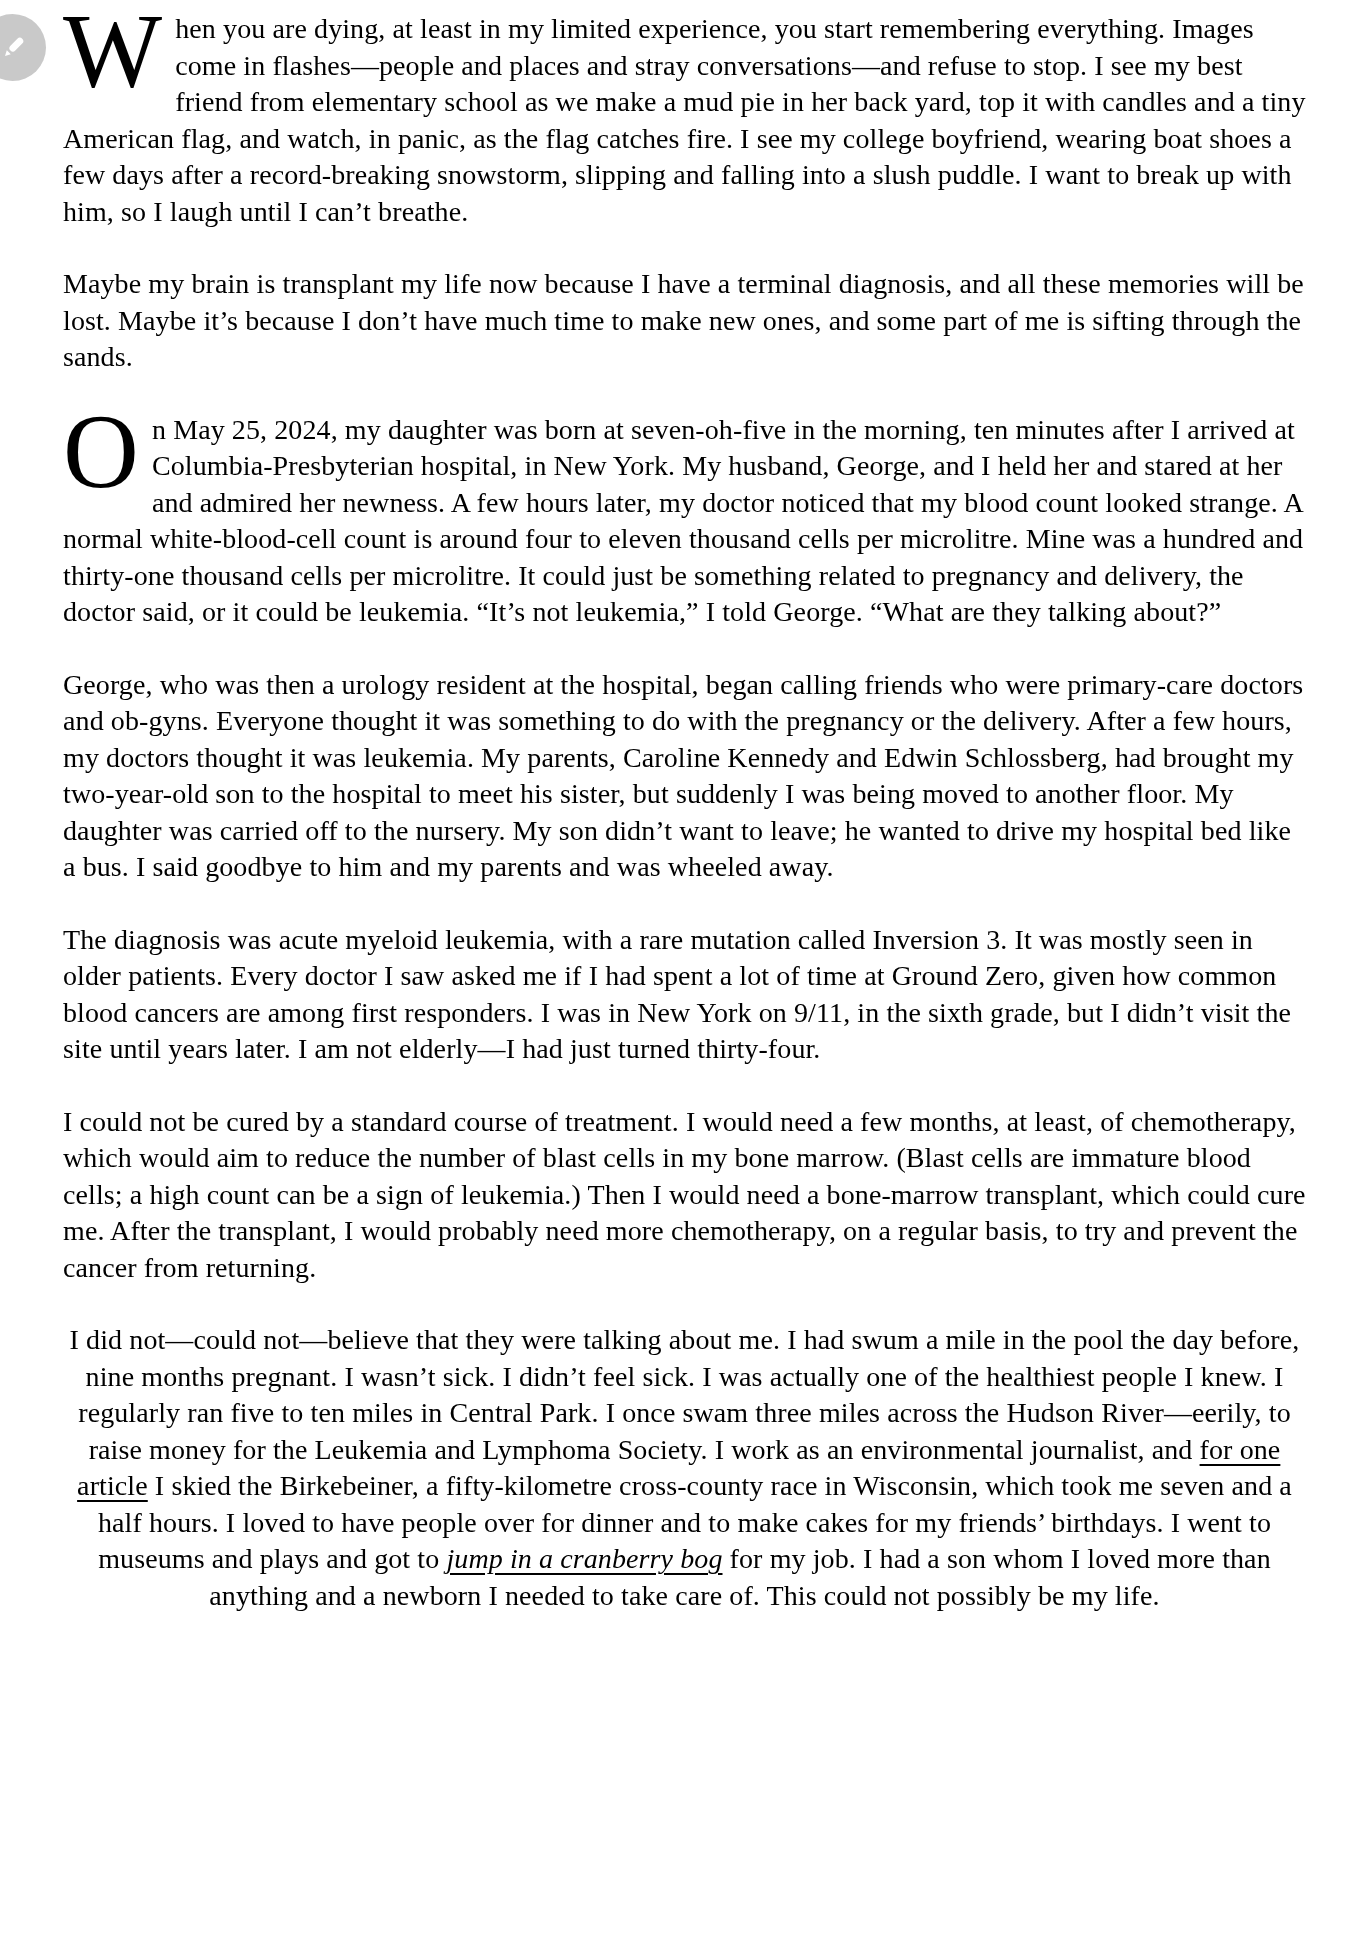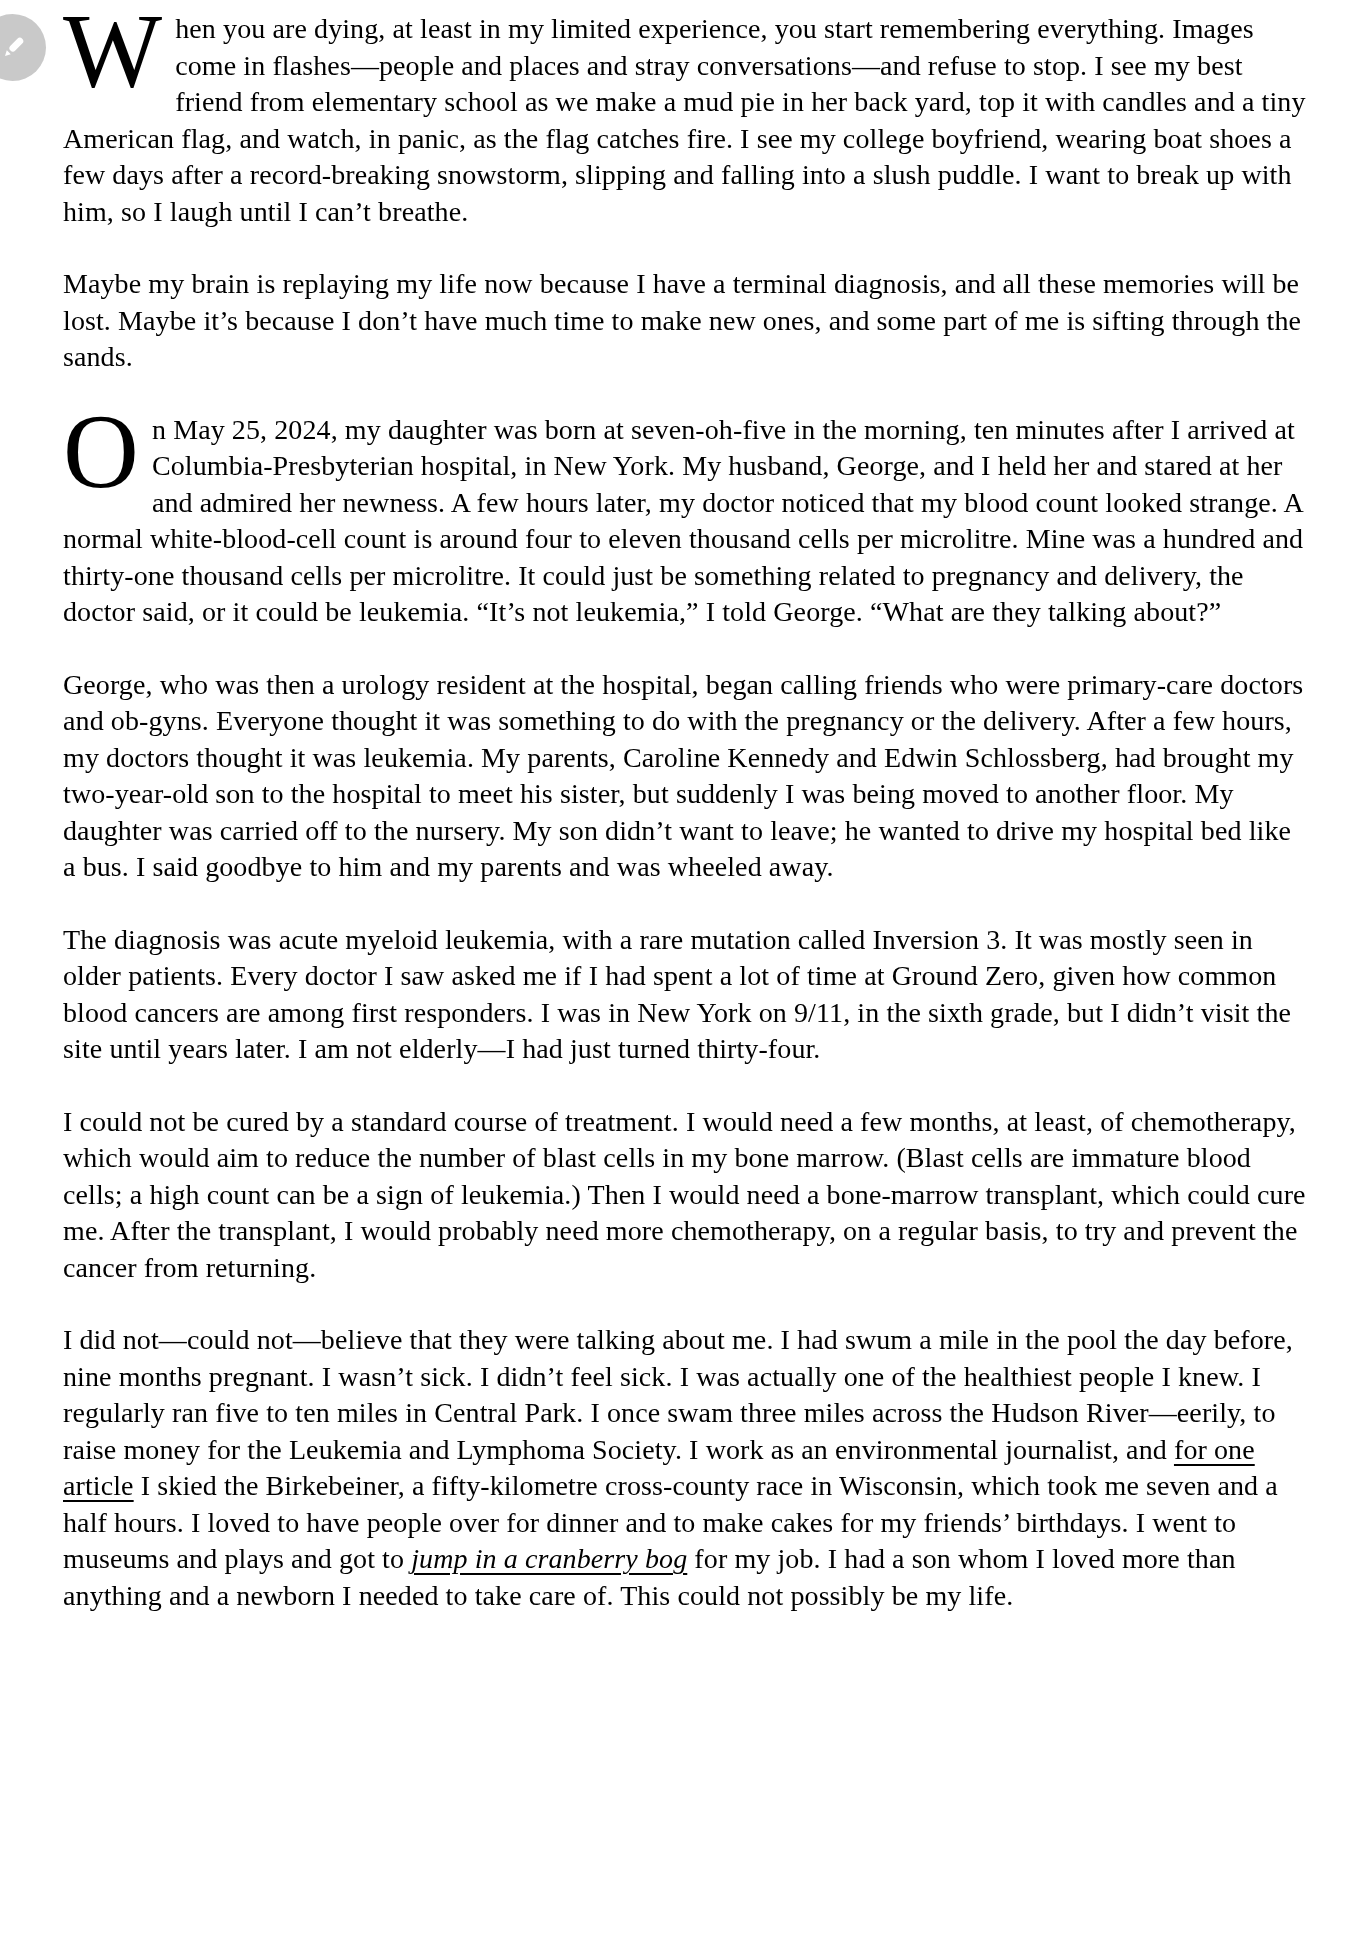--- a/index.html
+++ b/index.html
@@ -43,21 +43,21 @@
     display:block;
   }
   .article-body{display:block;}
   .para{
     font-size:28px;
     line-height:36.5px;
     margin:0 0 36px 0;
     text-align:left;
     letter-spacing:0.1px;
   }
-  .para:last-child{margin-bottom:9px;}
+  .para:last-child{margin-bottom:9px;text-align:center;}
   .dropcap{
     float:left;
     font-size:105px;
     line-height:73px;
     margin:3px 13px 0 0;
     padding:0;
     font-weight:400;
   }
   a.link, a.link-italic{
     color:inherit;
@@ -77,21 +77,21 @@
     <svg viewBox="0 0 40 40" aria-hidden="true">
       <g transform="rotate(45 20 20)" class="pencil-fill" fill="#ffffff">
         <rect x="16.2" y="5.5" width="7.6" height="18.5" rx="3.8"></rect>
         <path d="M16.9 26.6 L23.1 26.6 L20 32.6 Z"></path>
       </g>
     </svg>
   </div>
 
   <article class="article-body">
       <p class="para"><span class="dropcap">W</span>hen you are dying, at least in my limited experience, you start remembering everything. Images come in flashes—people and places and stray conversations—and refuse to stop. I see my best friend from elementary school as we make a mud pie in her back yard, top it with candles and a tiny American flag, and watch, in panic, as the flag catches fire. I see my college boyfriend, wearing boat shoes a few days after a record-breaking snowstorm, slipping and falling into a slush puddle. I want to break up with him, so I laugh until I can’t breathe.</p>
-      <p class="para">Maybe my brain is replaying my life now because I have a terminal diagnosis, and all these memories will be lost. Maybe it’s because I don’t have much time to make new ones, and some part of me is sifting through the sands.</p>
+      <p class="para">Maybe my brain is transplant my life now because I have a terminal diagnosis, and all these memories will be lost. Maybe it’s because I don’t have much time to make new ones, and some part of me is sifting through the sands.</p>
       <p class="para"><span class="dropcap">O</span>n May 25, 2024, my daughter was born at seven-oh-five in the morning, ten minutes after I arrived at Columbia-Presbyterian hospital, in New York. My husband, George, and I held her and stared at her and admired her newness. A few hours later, my doctor noticed that my blood count looked strange. A normal white-blood-cell count is around four to eleven thousand cells per microlitre. Mine was a hundred and thirty-one thousand cells per microlitre. It could just be something related to pregnancy and delivery, the doctor said, or it could be leukemia. “It’s not leukemia,” I told George. “What are they talking about?”</p>
       <p class="para">George, who was then a urology resident at the hospital, began calling friends who were primary-care doctors and ob-gyns. Everyone thought it was something to do with the pregnancy or the delivery. After a few hours, my doctors thought it was leukemia. My parents, Caroline Kennedy and Edwin Schlossberg, had brought my two-year-old son to the hospital to meet his sister, but suddenly I was being moved to another floor. My daughter was carried off to the nursery. My son didn’t want to leave; he wanted to drive my hospital bed like a bus. I said goodbye to him and my parents and was wheeled away.</p>
       <p class="para">The diagnosis was acute myeloid leukemia, with a rare mutation called Inversion 3. It was mostly seen in older patients. Every doctor I saw asked me if I had spent a lot of time at Ground Zero, given how common blood cancers are among first responders. I was in New York on 9/11, in the sixth grade, but I didn’t visit the site until years later. I am not elderly—I had just turned thirty-four.</p>
       <p class="para">I could not be cured by a standard course of treatment. I would need a few months, at least, of chemotherapy, which would aim to reduce the number of blast cells in my bone marrow. (Blast cells are immature blood cells; a high count can be a sign of leukemia.) Then I would need a bone-marrow transplant, which could cure me. After the transplant, I would probably need more chemotherapy, on a regular basis, to try and prevent the cancer from returning.</p>
       <p class="para">I did not—could not—believe that they were talking about me. I had swum a mile in the pool the day before, nine months pregnant. I wasn’t sick. I didn’t feel sick. I was actually one of the healthiest people I knew. I regularly ran five to ten miles in Central Park. I once swam three miles across the Hudson River—eerily, to raise money for the Leukemia and Lymphoma Society. I work as an environmental journalist, and <a href="#" class="link">for one article</a> I skied the Birkebeiner, a fifty-kilometre cross-county race in Wisconsin, which took me seven and a half hours. I loved to have people over for dinner and to make cakes for my friends’ birthdays. I went to museums and plays and got to <a href="#" class="link-italic">jump in a cranberry bog</a> for my job. I had a son whom I loved more than anything and a newborn I needed to take care of. This could not possibly be my life.</p>
     </article>
 
 </div>
 
 </body></html>

